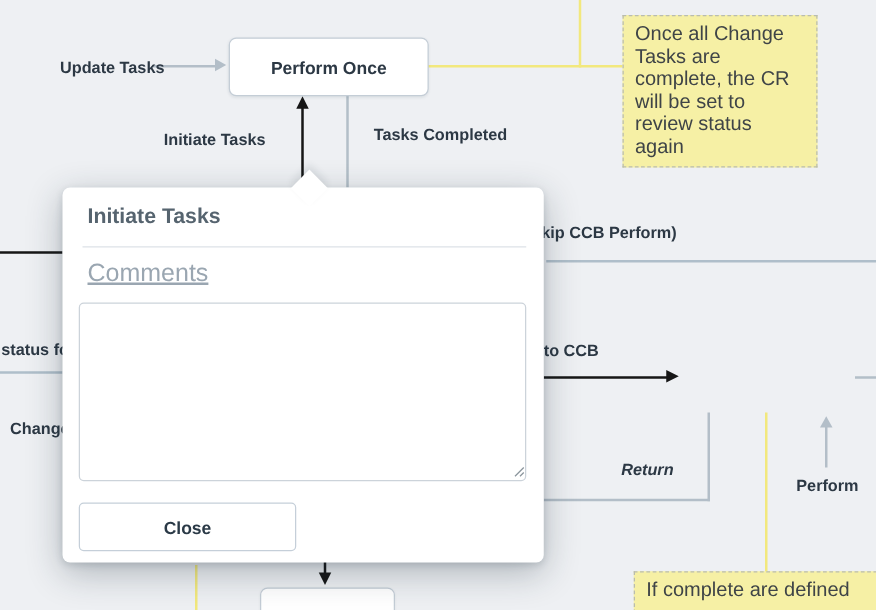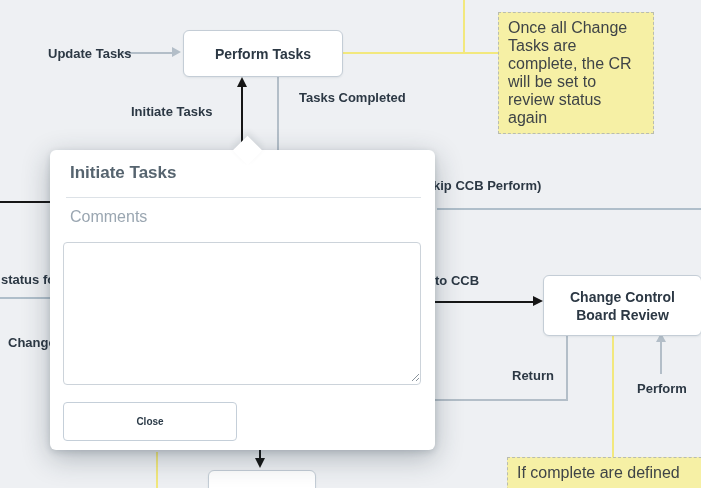--- a/index.html
+++ b/index.html
@@ -52,32 +52,32 @@
     position:absolute;top:-10px;left:187px;width:21px;height:21px;background:#fff;
     transform:rotate(45deg);box-shadow:-3px -3px 6px rgba(30,45,60,.10);
   }
   .modal-title{
     position:absolute;left:20px;top:13px;font-size:17px;font-weight:700;color:#56646f;
   }
   .modal-divider{
     position:absolute;left:16px;right:14px;top:47px;height:0;border-top:1px solid #dde2e7;
   }
   .modal-comments-label{
-    position:absolute;left:20px;top:58px;font-size:16px;font-weight:400;color:#9aa6b1;
+    position:absolute;left:20px;top:58px;font-size:20px;font-weight:400;color:#9aa6b1;text-decoration:underline;
   }
   .modal-textarea{
     position:absolute;left:13px;top:92px;width:358px;height:143px;
     border:1px solid #ccd3da;border-radius:4px;background:#fff;resize:none;outline:none;
     box-sizing:border-box;font-family:"Liberation Sans",sans-serif;font-size:14px;color:#2c3844;
   }
   .resize-glyph{position:absolute;left:360px;top:222px;z-index:11;pointer-events:none;}
   .modal-btn{
     position:absolute;top:252px;height:39px;border-radius:4px;
     display:flex;align-items:center;justify-content:center;
-    font-size:10px;font-weight:700;cursor:pointer;box-sizing:border-box;
+    font-size:14px;font-weight:700;cursor:pointer;box-sizing:border-box;
   }
   .btn-close{left:13px;width:174px;background:#fff;border:1px solid #c5cfd9;color:#2b3a47;}
   .btn-confirm{left:198px;width:176px;background:#2d95cf;border:1px solid #2d95cf;color:#fff;}
 </style>
 </head>
 <body>
 
 <div class="stage">
 
   <div class="hline l-gray" style="left:122px;top:52px;width:50px;"></div>
@@ -108,33 +108,30 @@
   <div class="tri tri-up-gray" style="left:656px;top:333px;"></div>
 
   <div class="vline l-yellow" style="left:612px;top:330px;height:128px;"></div>
   <div class="vline l-yellow" style="left:156px;top:452px;height:36px;"></div>
 
   <div class="vline l-black" style="left:259px;top:448px;height:11px;"></div>
   <div class="tri tri-down-black" style="left:255px;top:458px;"></div>
 
   <div class="flabel" style="left:20px;top:46px;margin-left:28px;">Update Tasks</div>
   <div class="flabel" style="left:131px;top:104px;">Initiate Tasks</div>
-  <div class="flabel" style="left:299px;top:90px;">Tasks Completed</div>
+  <div class="flabel" style="left:299px;top:100px;">Tasks Completed</div>
   <div class="flabel" style="left:433px;top:178px;">kip CCB Perform)</div>
   <div class="flabel" style="left:1px;top:272px;">status fo</div>
   <div class="flabel" style="left:8px;top:335px;">Change</div>
   <div class="flabel" style="left:435px;top:273px;">to CCB</div>
-  <div class="flabel" style="left:512px;top:368px;">Return</div>
+  <div class="flabel" style="left:497px;top:368px;font-style:italic;">Return</div>
   <div class="flabel" style="left:637px;top:381px;">Perform</div>
 
   <div class="node node-perform">
-    <span>Perform Tasks</span>
-  </div>
-  <div class="node node-ccb">
-    <span>Change Control Board Review</span>
+    <span>Perform Once</span>
   </div>
   <div class="node node-partial"></div>
 
   <div class="note note-review">
     <span>Once all Change Tasks are complete, the CR will be set to review status again</span>
   </div>
   <div class="note note-approvers">
     <span>If complete are defined</span>
   </div>
 

